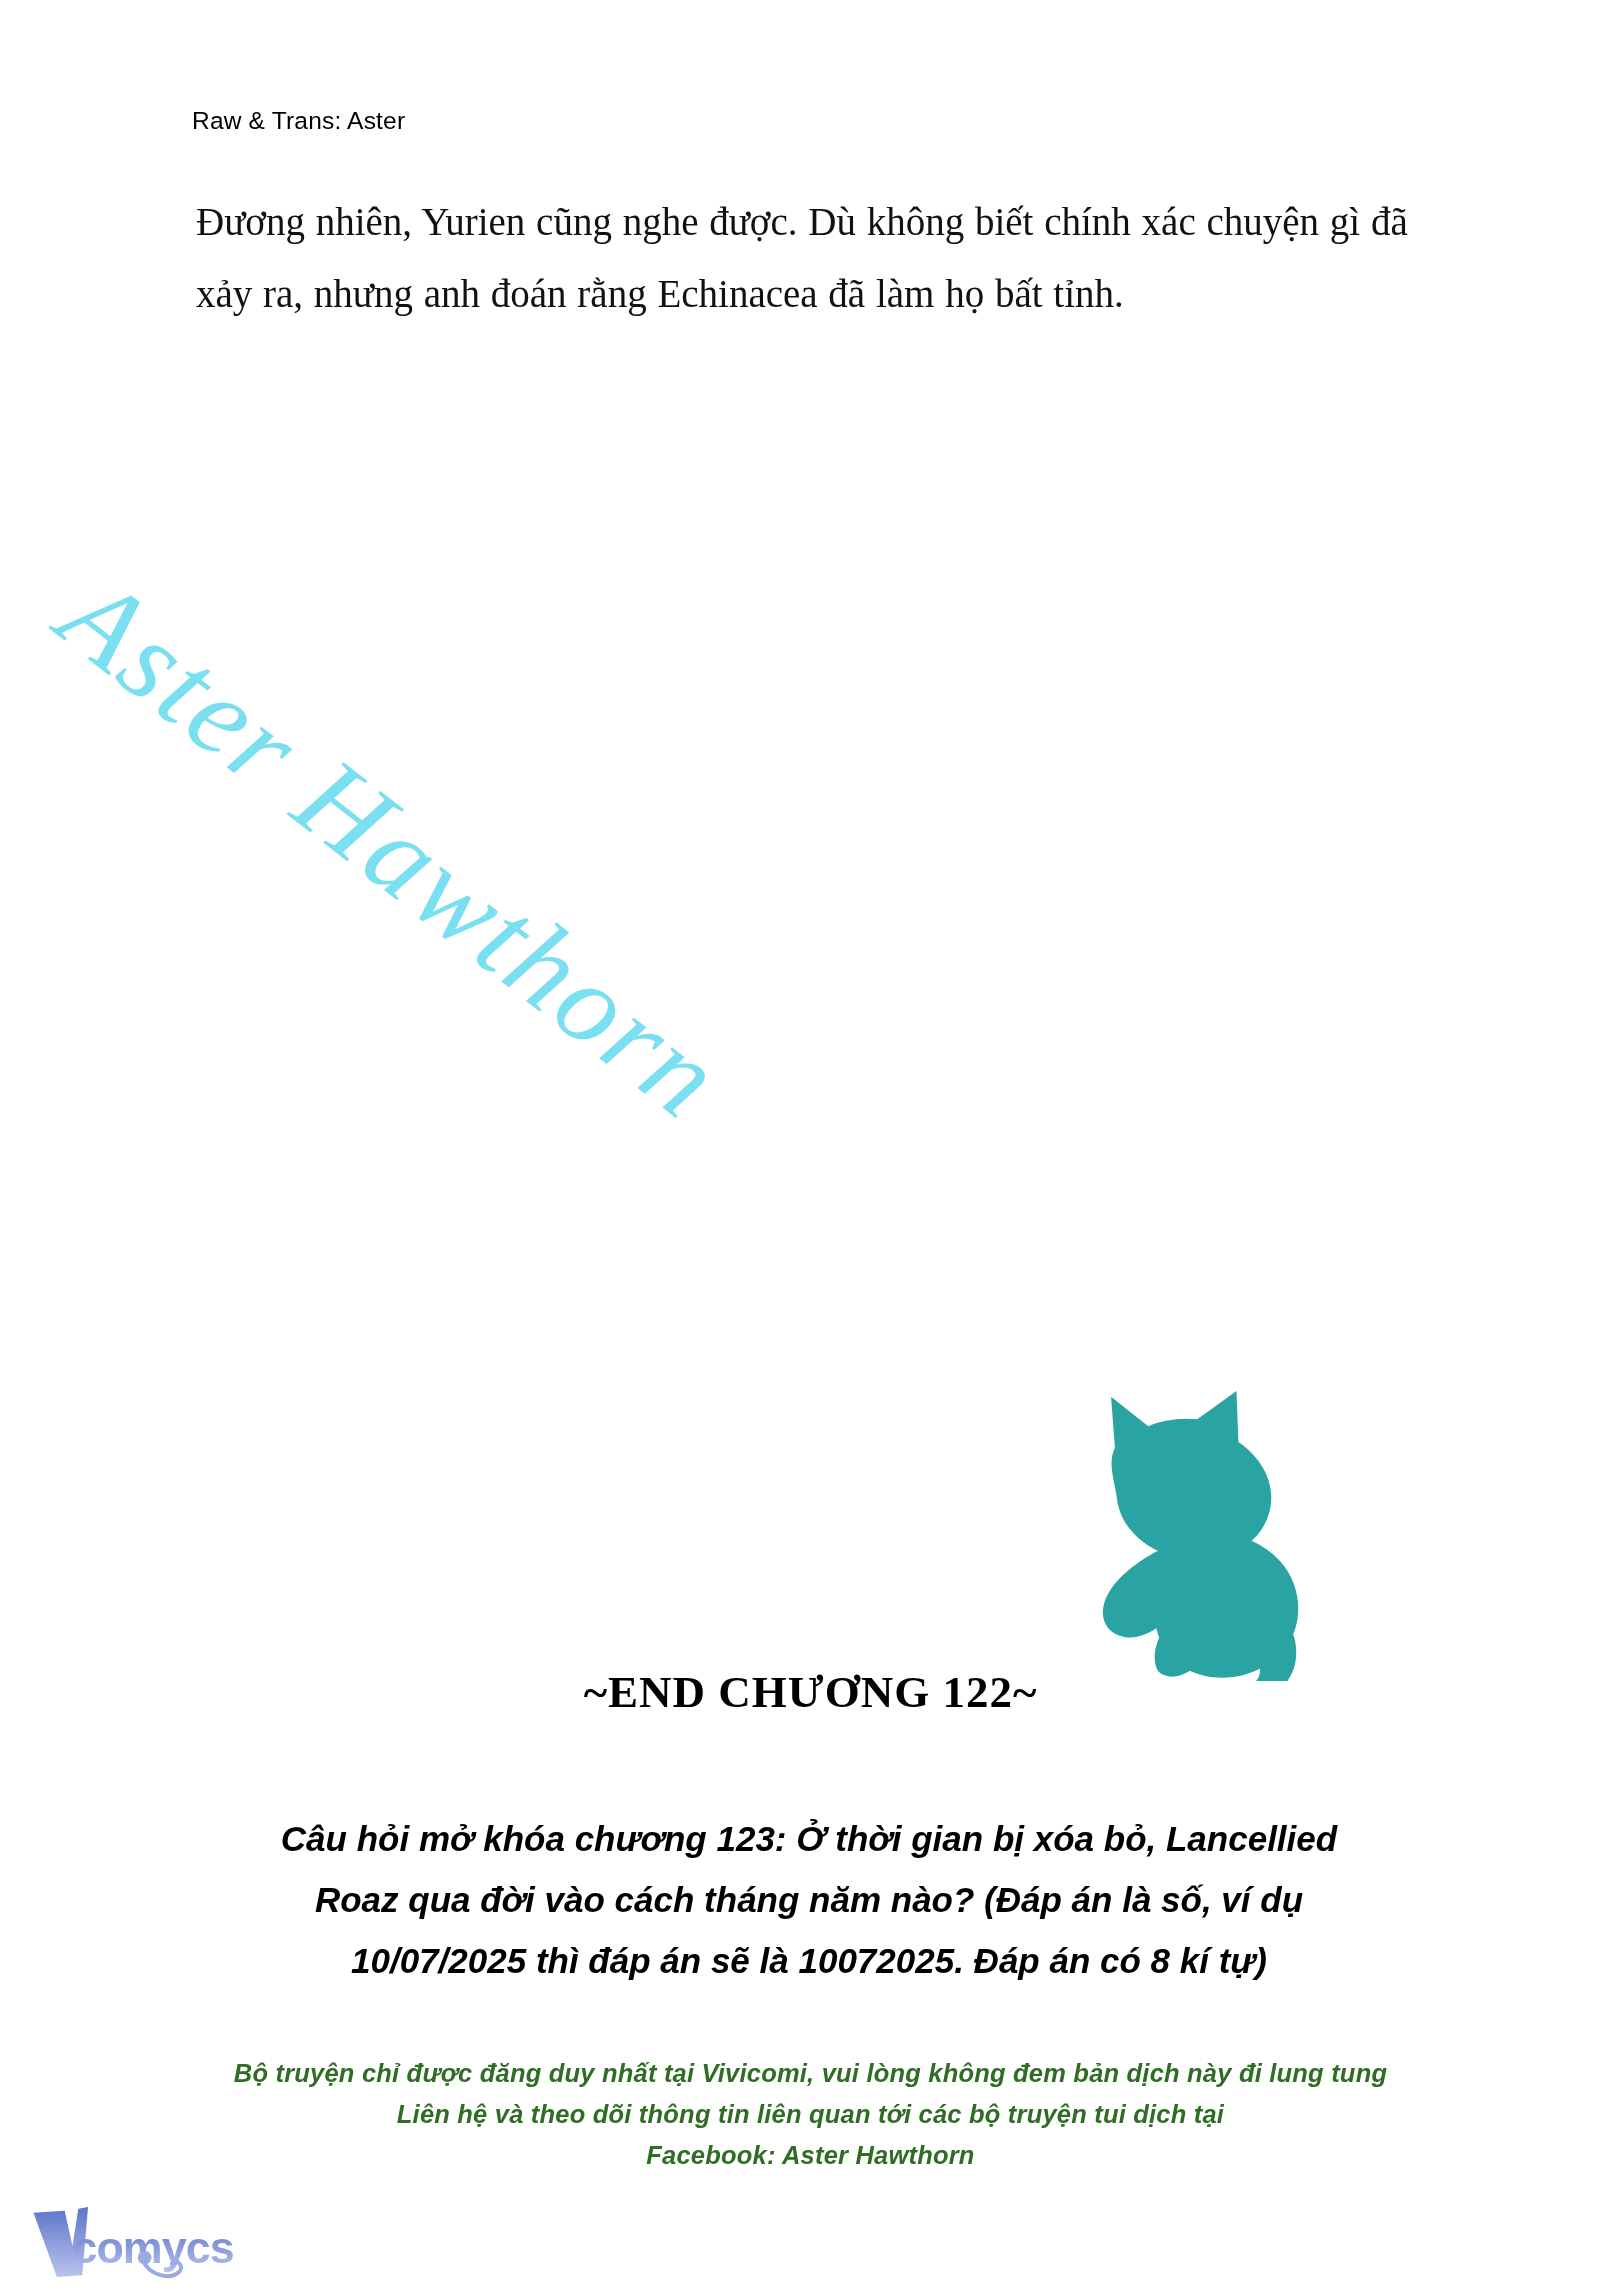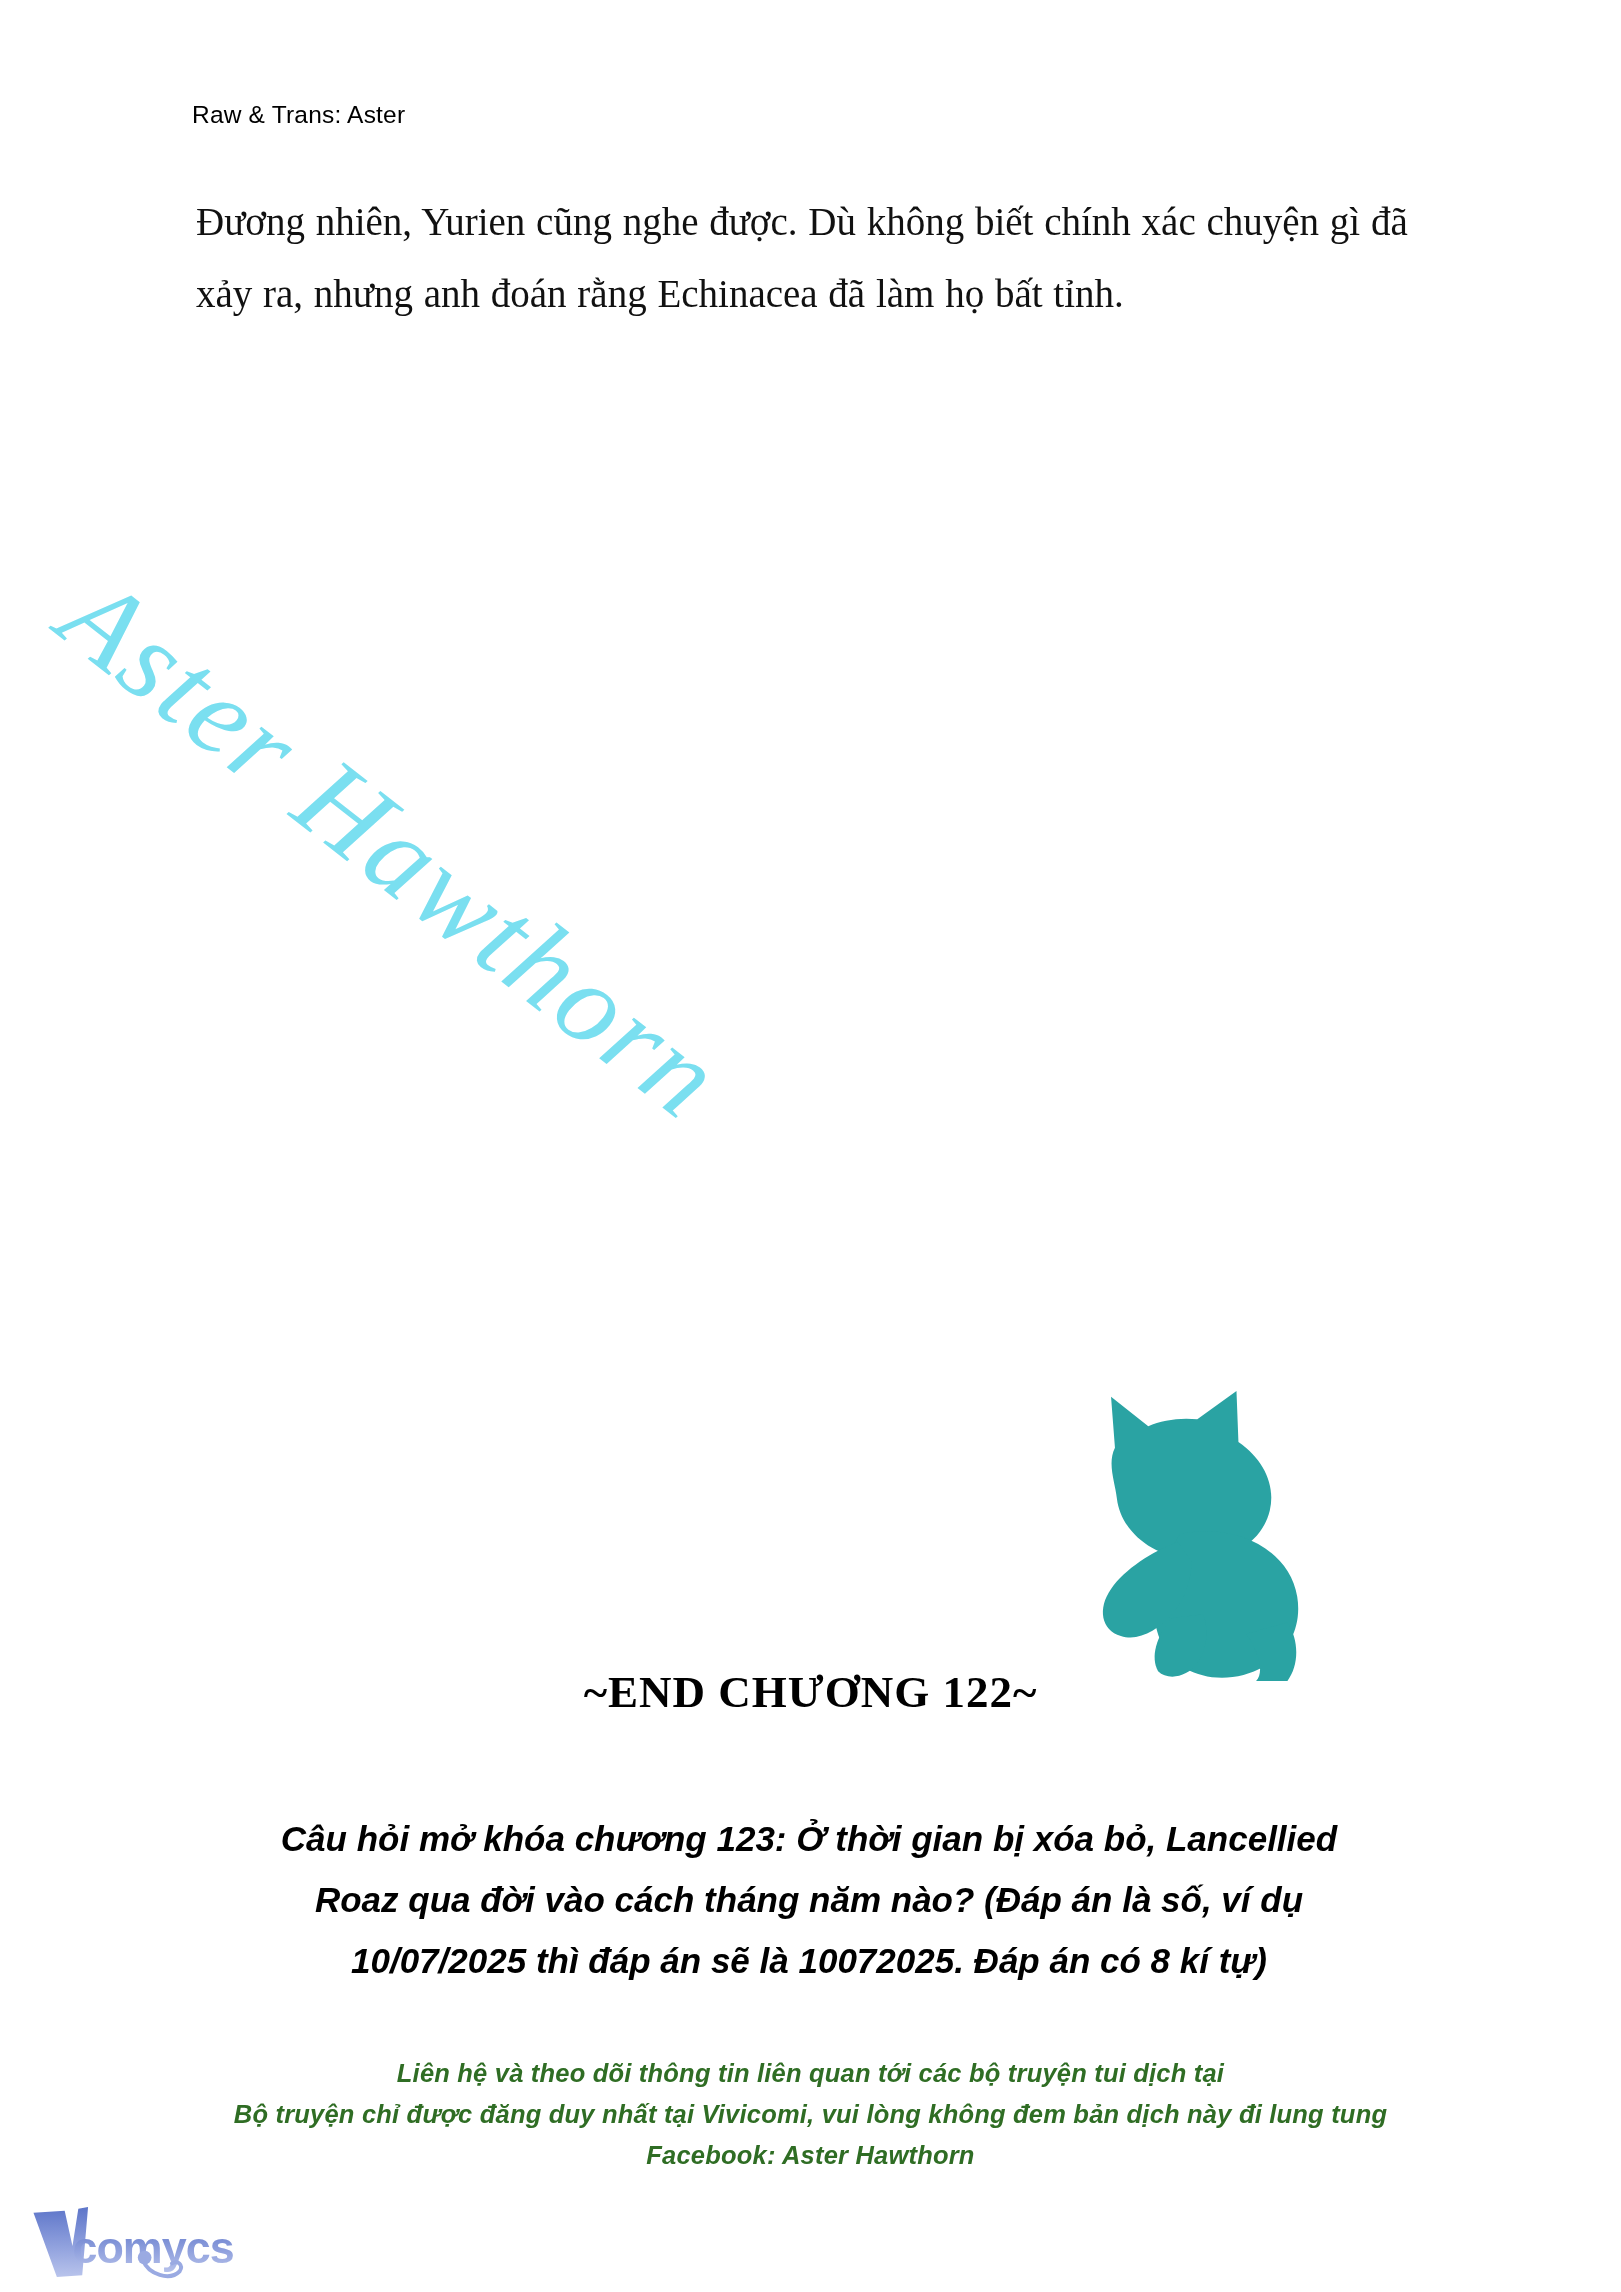--- a/index.html
+++ b/index.html
@@ -52,21 +52,21 @@
   
   .content {
     position: relative;
     z-index: 2;
     padding: 0;
   }
 
   .header-note {
     position: absolute;
     left: 192px;
-    top: 101px;
+    top: 107px;
     font-family: "Liberation Sans", "DejaVu Sans", sans-serif;
     font-size: 24.5px;
     color: #000000;
     letter-spacing: 0.2px;
   }
 
   .body-block {
     position: absolute;
     left: 196px;
     top: 186px;
@@ -185,22 +185,22 @@
 
     <div class="chapter-end">~END CHƯƠNG 122~</div>
 
     <div class="question-block">
       <div class="question-line">Câu hỏi mở khóa chương 123: Ở thời gian bị xóa bỏ, Lancellied</div>
       <div class="question-line">Roaz qua đời vào cách tháng năm nào? (Đáp án là số, ví dụ</div>
       <div class="question-line">10/07/2025 thì đáp án sẽ là 10072025. Đáp án có 8 kí tự)</div>
     </div>
 
     <div class="footer-block">
+      <div class="footer-line">Bộ truyện chỉ được đăng duy nhất tại Vivicomi, vui lòng không đem bản dịch này đi lung tung</div>
       <div class="footer-line">Liên hệ và theo dõi thông tin liên quan tới các bộ truyện tui dịch tại</div>
-      <div class="footer-line">Bộ truyện chỉ được đăng duy nhất tại Vivicomi, vui lòng không đem bản dịch này đi lung tung</div>
       <div class="footer-line">Facebook: Aster Hawthorn</div>
     </div>
 
     <div class="logo">
       <svg viewBox="0 0 250 80" width="245" height="78" aria-hidden="true">
         <defs>
           <linearGradient id="lg" x1="0" y1="0" x2="0" y2="1">
             <stop offset="0%" stop-color="#5d75c9"></stop>
             <stop offset="55%" stop-color="#8fa0dd"></stop>
             <stop offset="100%" stop-color="#b9c4ec"></stop>

